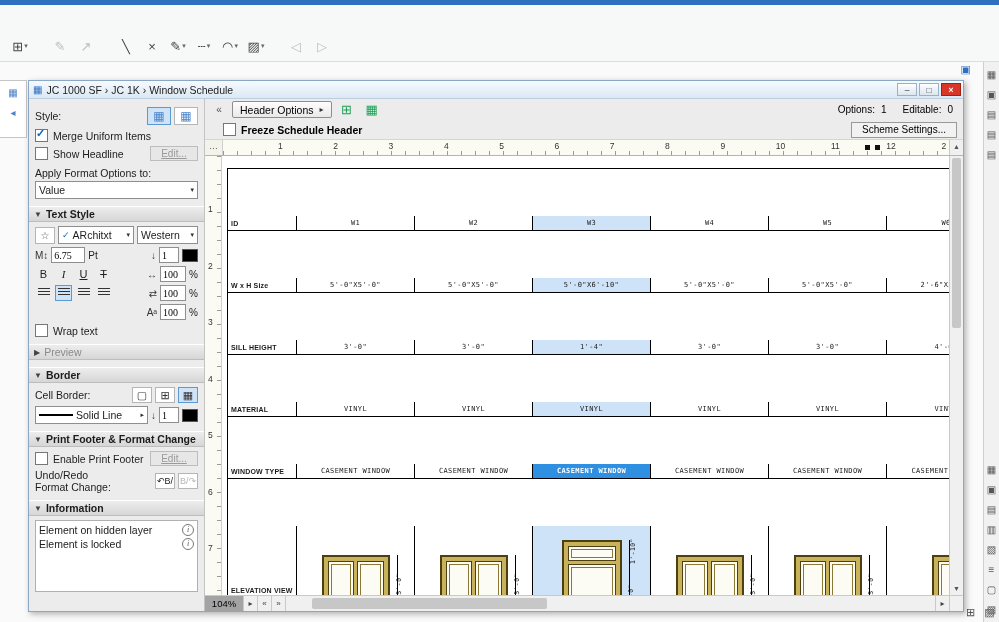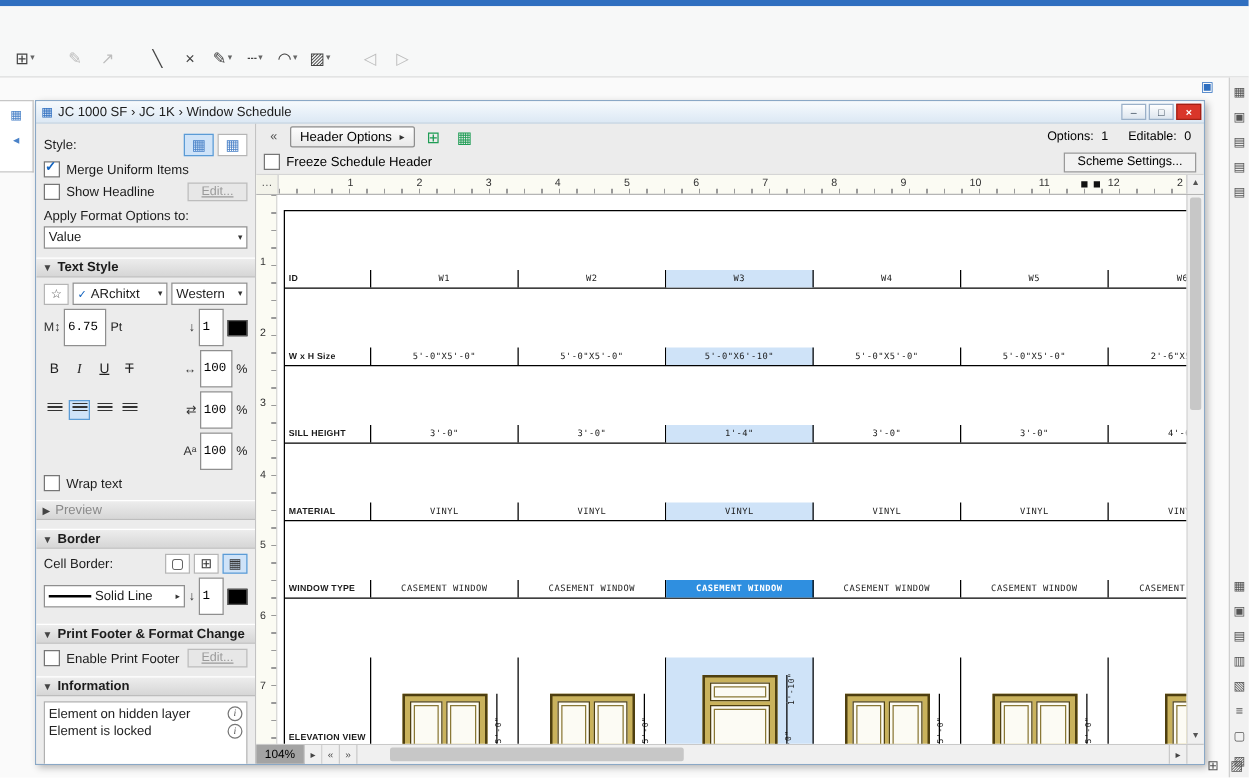--- a/index.html
+++ b/index.html
@@ -59,22 +59,22 @@
   .sechdr.collapsed{color:#8a8a8a;font-weight:normal;}
   .cbrow{display:flex;align-items:center;gap:5px;margin:4px 0;}
   .cbox{width:11px;height:11px;border:1px solid #767676;background:#fff;display:inline-block;position:relative;flex:0 0 auto;}
   .cbox.checked::after{content:"✓";position:absolute;left:0px;top:-3px;font-size:11px;color:#1565c0;font-weight:bold;}
   .editbtn{width:48px;height:15px;border:1px solid #bdbdbd;background:#e7e7e7;color:#9a9a9a;font-size:10px;padding:0;text-decoration:underline;}
   .dd{height:18px;border:1px solid #8f8f8f;background:#fff;display:flex;align-items:center;padding:0 3px;gap:3px;
       font-size:10.5px;box-sizing:border-box;}
   .dd .caret{margin-left:auto;font-size:7px;color:#333;}
   .dd.full{width:100%;margin:2px 0 4px;}
   .chk{color:#1565c0;font-size:9px;}
-  .numin{height:30px;border:1px solid #8f8f8f;font-size:10px;padding:0 2px;box-sizing:border-box;background:#fff;
-         font-family:Liberation Mono, monospace;}
+  .numin{height:16px;border:1px solid #8f8f8f;font-size:10px;padding:0 2px;box-sizing:border-box;background:#fff;
+         font-family:Liberation Serif, serif;}
   .unit{font-size:10px;color:#222;}
   .swatch{width:14px;height:11px;background:#000;border:1px solid #555;display:inline-block;}
   .icobtn{width:20px;height:17px;border:1px solid #b5b5b5;background:#fff;font-size:10px;padding:0;color:#555;}
   .mih{font-size:10px;color:#333;white-space:nowrap;}
   .penico{font-size:10px;color:#333;}
   .fmtbtn{width:17px;height:16px;border:1px solid transparent;background:none;font-size:11px;padding:0;color:#222;}
   .fmtbtn.i{font-style:italic;font-family:"Liberation Serif",serif;}
   .fmtbtn.u{text-decoration:underline;}
   .fmtbtn.s{text-decoration:line-through;}
   .fmtbtn.active{background:#cfe3f8;border-color:#5b9bd5;}
@@ -386,20 +386,29 @@
 
         <div class="prow">
           <label class="cbrow" style="margin:0;">
             <span class="cbox"></span>
             <span>Enable Print Footer</span>
           </label>
           <span class="spacer"></span>
           <button class="editbtn">Edit...</button>
         </div>
 
+        <div class="prow">
+          <div class="undolbl">
+            <div>Undo/Redo</div>
+            <div>Format Change:</div>
+          </div>
+          <span class="spacer"></span>
+          <button class="ubtn">↶B/</button>
+          <button class="ubtn dis">B/↷</button>
+        </div>
 
         <div class="sechdr">
           <span class="tri">▼</span>
           <span>Information</span>
         </div>
 
         <div class="infolist">
           <div class="inforow">
             <span>Element on hidden layer</span>
             <span class="infoicon">i</span>
@@ -421,21 +430,21 @@
           </button>
           <button class="greenico">⊞</button>
           <button class="greenico">▦</button>
           <span class="selinfo">
             <span><span>Options:</span><b>1</b></span>
             <span><span>Editable:</span><b>0</b></span>
           </span>
         </div>
 
         <div class="sbar2">
-          <label class="cbrow" style="margin:0;">
+          <label class="cbrow" style="margin:12px;font-weight:bold;">
             <span class="cbox"></span>
             <span style="font-size:10.5px;">Freeze Schedule Header</span>
           </label>
           <button class="schemebtn">Scheme Settings...</button>
         </div>
 
         <div class="rulerrow">
           <div class="corner">…</div>
           <div class="hruler">
             <span class="tabmark" style="left:642px;"></span>

